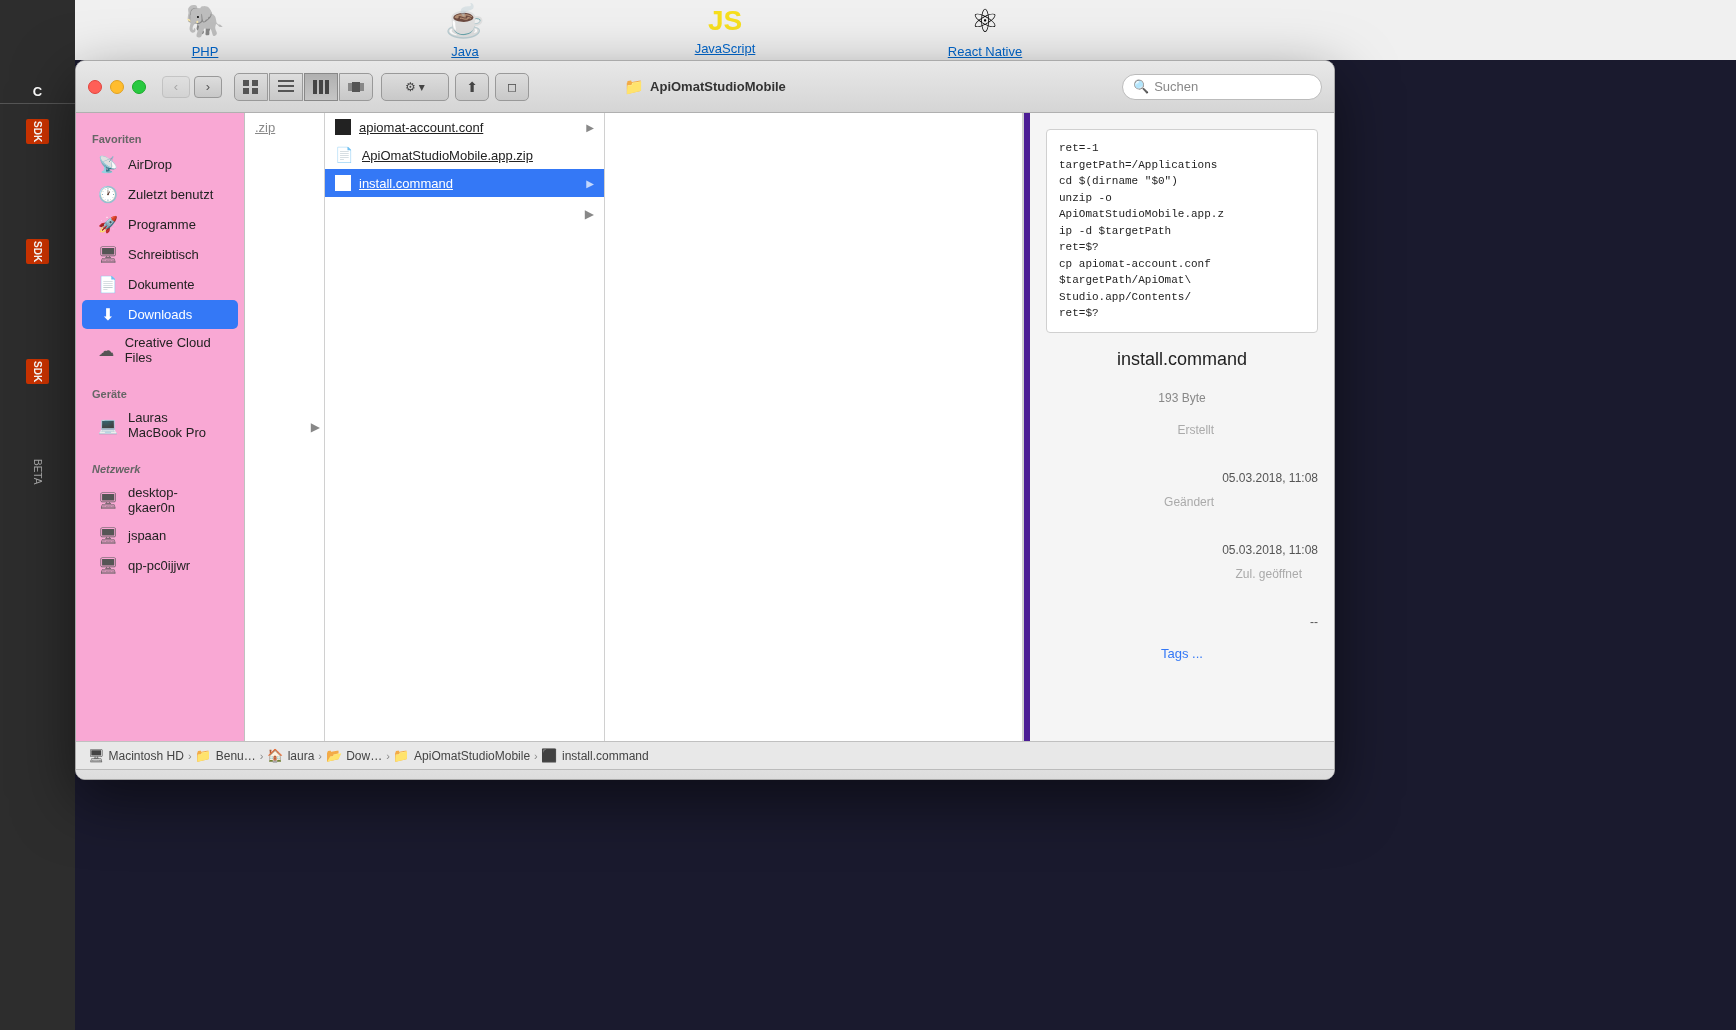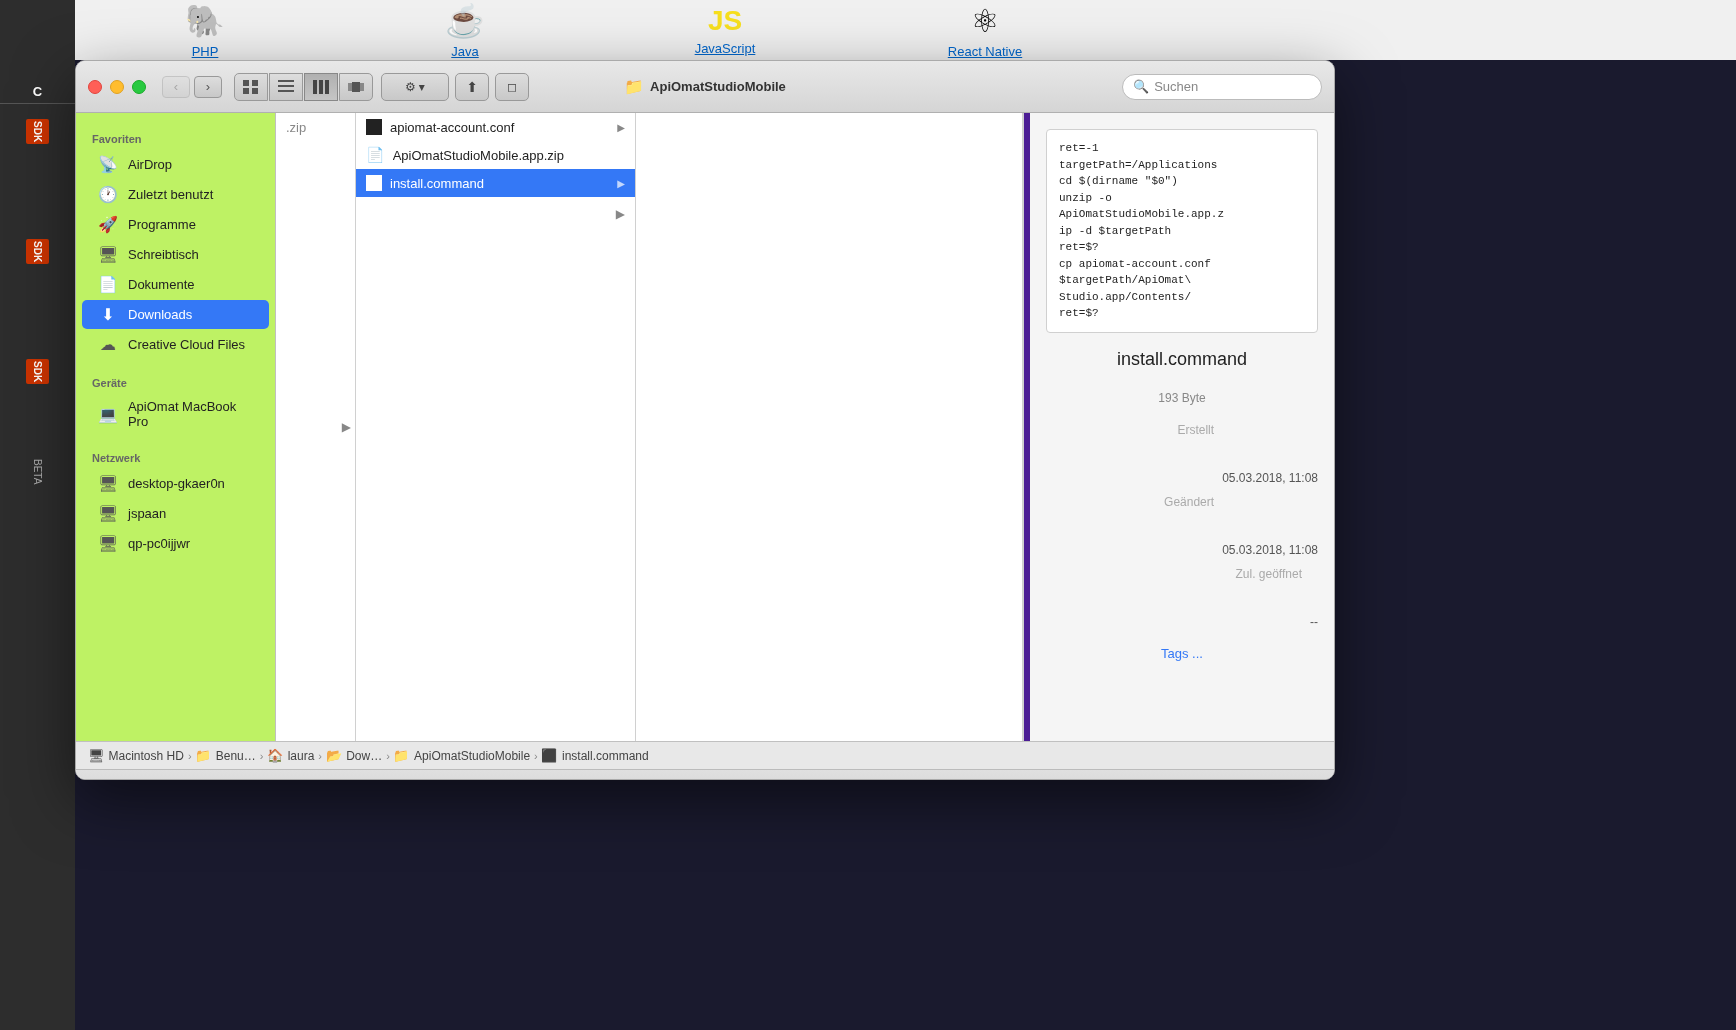--- a/index.html
+++ b/index.html
@@ -224,22 +224,22 @@
     }
 
     
     .finder-body {
       display: flex;
       height: calc(100% - 52px - 38px);
     }
 
     
     .sidebar {
-      width: 200px;
-      background: #bef264;
+      width: 169px;
+      background: #f9a8d4;
       border-right: 1px solid #c0c0c0;
       padding: 12px 0;
       overflow-y: auto;
       height: 100%;
     }
 
     .sidebar-section-label {
       font-size: 11px;
       font-weight: 700;
       color: #666;
@@ -310,20 +310,21 @@
     .file-item .file-icon {
       font-size: 15px;
       flex-shrink: 0;
     }
 
     .file-item .file-name {
       flex: 1;
       white-space: nowrap;
       overflow: hidden;
       text-overflow: ellipsis;
+      text-decoration: underline;
     }
 
     .file-item .arrow {
       font-size: 10px;
       color: #888;
     }
 
     .file-item.selected .arrow { color: rgba(255,255,255,0.7); }
 
     
@@ -560,24 +561,24 @@
         <span>Downloads</span>
       </div>
       <div class="sidebar-item">
         <span class="sidebar-icon">☁</span>
         <span>Creative Cloud Files</span>
       </div>
 
       <div class="sidebar-section-label" style="margin-top:10px;">Geräte</div>
       <div class="sidebar-item">
         <span class="sidebar-icon">💻</span>
-        <span>ApiOmat MacBook Pro</span>
-      </div>
-
-      <div class="sidebar-section-label" style="margin-top:10px;">Netzwerk</div>
+        <span>Lauras MacBook Pro</span>
+      </div>
+
+      <div class="sidebar-section-label" style="margin-top:10px;font-style:italic;">Netzwerk</div>
       <div class="sidebar-item">
         <span class="sidebar-icon">🖥</span>
         <span>desktop-gkaer0n</span>
       </div>
       <div class="sidebar-item">
         <span class="sidebar-icon">🖥</span>
         <span>jspaan</span>
       </div>
       <div class="sidebar-item">
         <span class="sidebar-icon">🖥</span>

